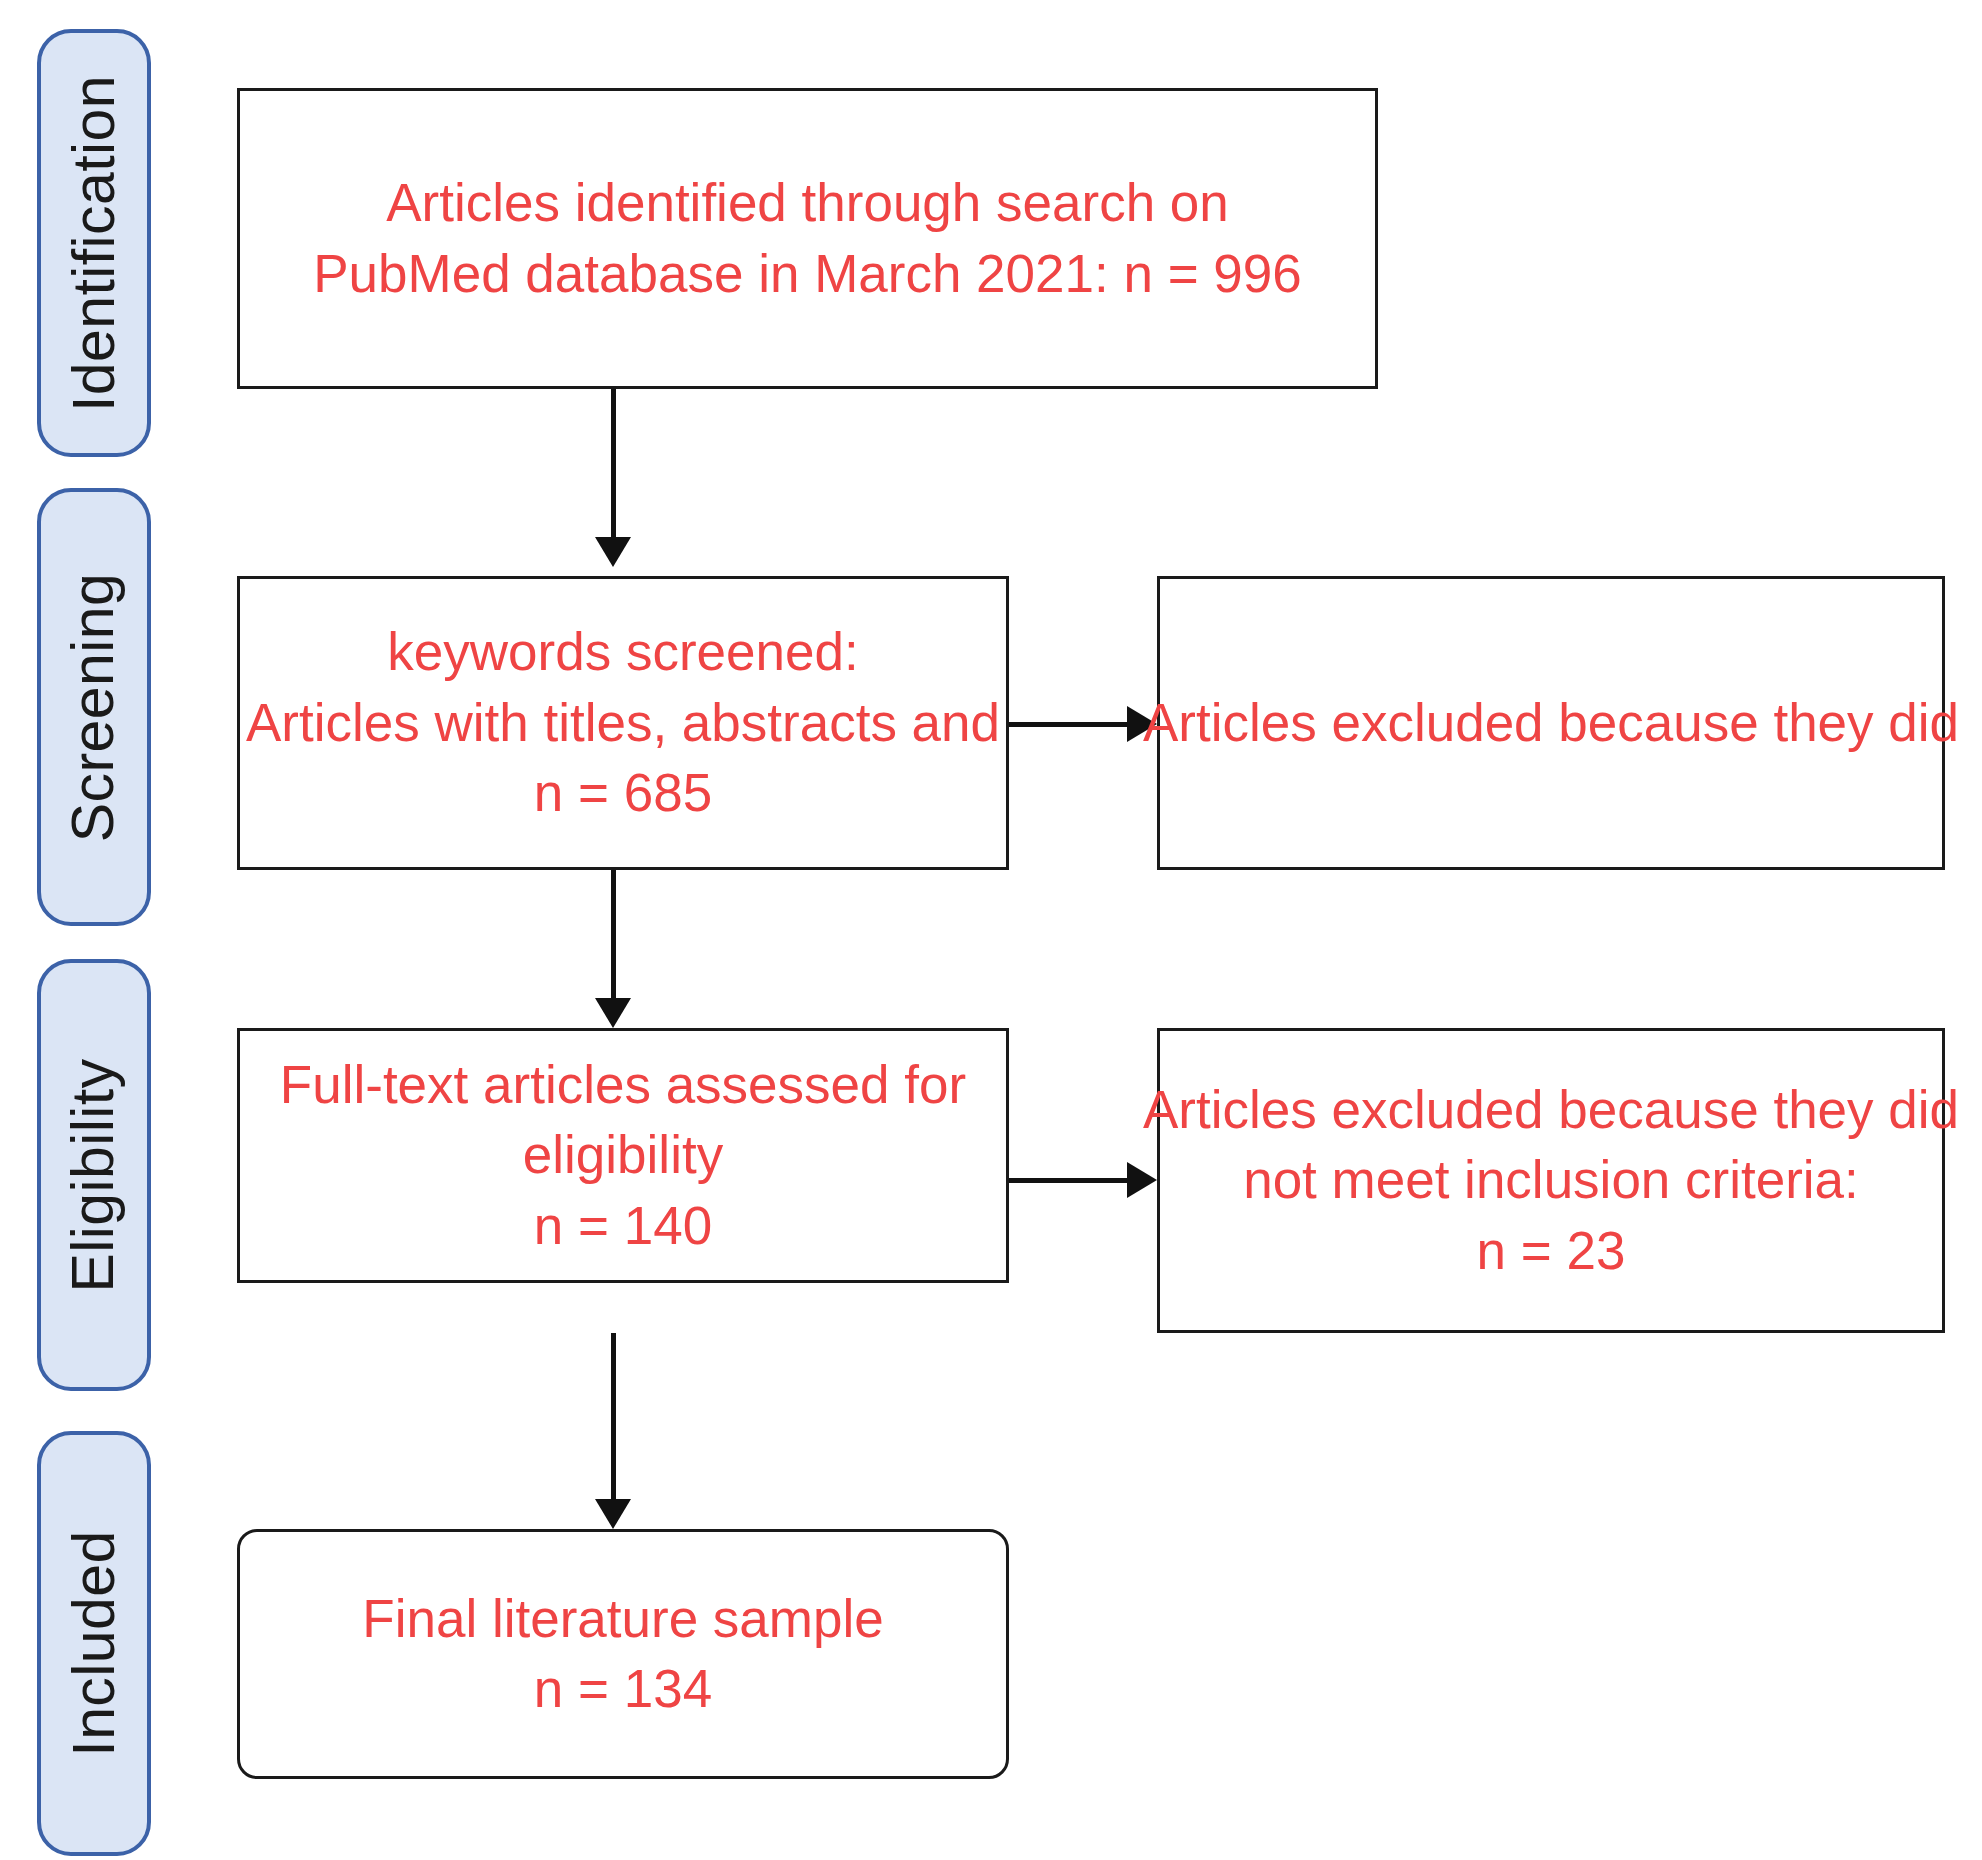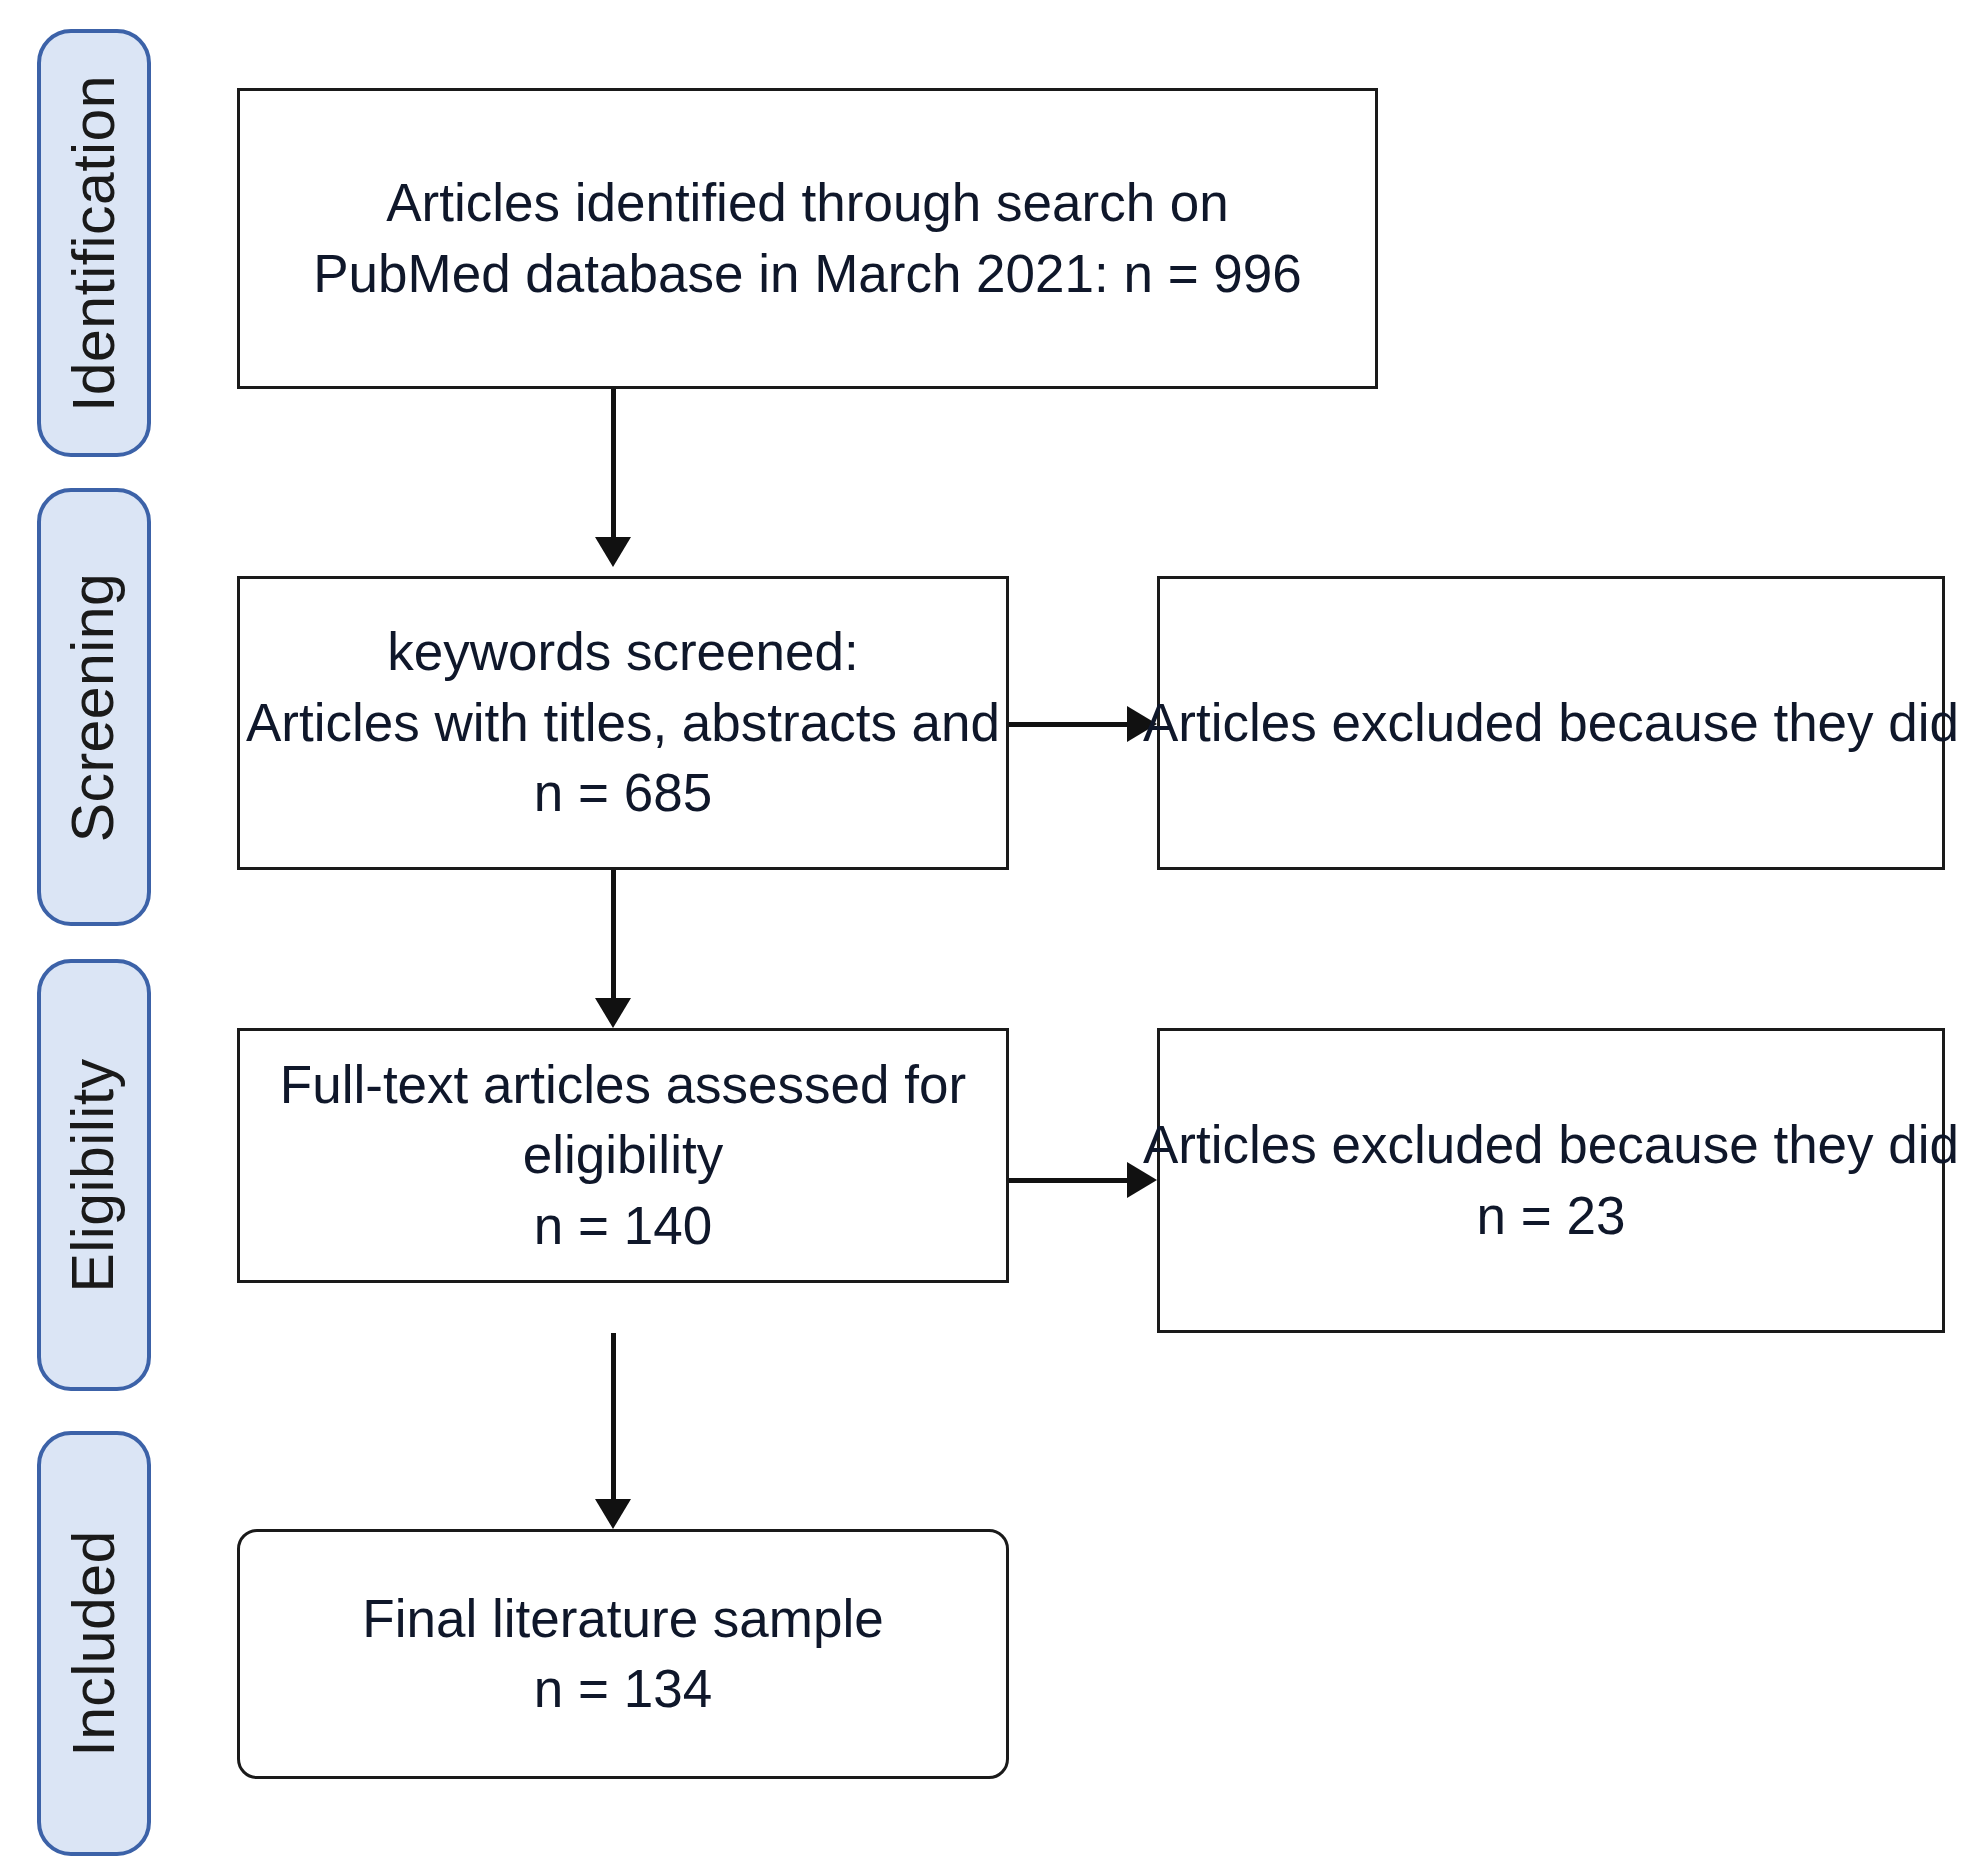--- a/index.html
+++ b/index.html
@@ -51,21 +51,21 @@
     flex-direction: column;
     align-items: center;
     justify-content: center;
     text-align: center;
     padding: 8px 27px;
   }
   .flow-box .box-line {
     display: block;
     font-size: 53px;
     line-height: 1.33;
-    color: #0f172a;
+    color: #ef4444;
     white-space: nowrap;
   }
 
   
   .arrow-v, .arrow-h {
     position: absolute;
   }
   .arrow-v .shaft {
     position: absolute;
     left: 50%;
@@ -162,20 +162,21 @@
     <span class="box-line">n = 140</span>
   </div>
 
   <div class="arrow-h" style="left:1009px; top:1162px; width:148px; height:37px;">
     <div class="shaft" style="width:120px;"></div>
     <div class="head"></div>
   </div>
 
   <div class="flow-box" style="left:1157px; top:1028px; width:788px; height:305px;">
     <span class="box-line">Articles excluded because they did</span>
+    <span class="box-line">not meet inclusion criteria:</span>
     <span class="box-line">n = 23</span>
   </div>
 
   <div class="arrow-v" style="left:595px; top:1333px; width:37px; height:196px;">
     <div class="shaft" style="height:167px;"></div>
     <div class="head"></div>
   </div>
 
   <div class="flow-box" style="left:237px; top:1529px; width:772px; height:250px;border-radius:20px;">
     <span class="box-line">Final literature sample</span>

